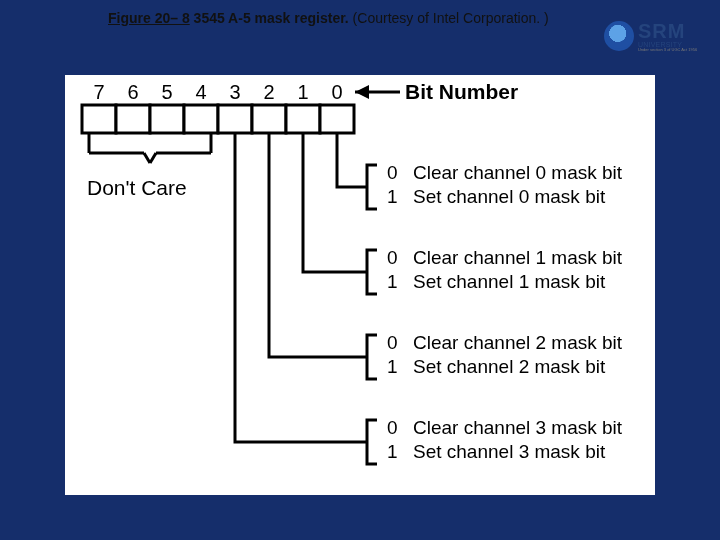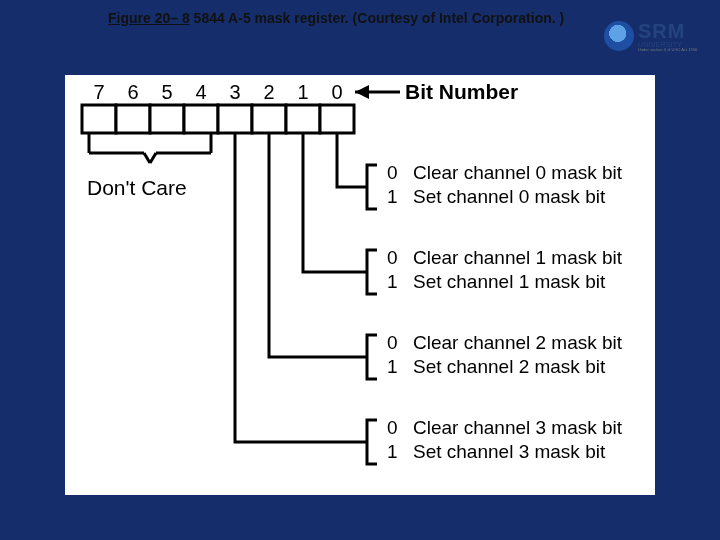--- a/index.html
+++ b/index.html
@@ -4,21 +4,21 @@
 <style>
   * { margin: 0; padding: 0; box-sizing: border-box; }
   html, body { width: 720px; height: 540px; font-family: Arial, Helvetica, sans-serif; background: #152e6b; }
   .page { width: 720px; height: 540px; position: relative; background: #152e6b; }
 
   
   .caption-row { position: absolute; top: 10px; left: 0; width: 720px; height: 46px; display: flex; align-items: flex-start; }
   .caption { margin-left: 108px; font-size: 14px; color: #111; }
   .caption .fig { font-weight: 700; text-decoration: underline; }
   .caption .desc { font-weight: 700; }
-  .caption .desc-light { font-weight: 700; }
+  .caption .desc-light { font-weight: 400; }
   .logo { position: absolute; right: 8px; top: 4px; width: 108px; height: 44px; display: flex; gap: 4px; align-items: center; }
   .logo-seal { width: 30px; height: 30px; border-radius: 50%; border: 2px solid #1f4fa3; background: radial-gradient(circle at 45% 40%, #5da2e6 0 40%, #1f4fa3 41% 100%); }
   .logo-text { display: flex; flex-direction: column; line-height: 1; }
   .logo-main { font-weight: 800; font-size: 20px; letter-spacing: 1px; color: #25447d; }
   .logo-sub { font-size: 7px; color: #25447d; letter-spacing: 0.2px; }
   .logo-micro { font-size: 4px; color: #777; }
 
   
   .diagram { position: absolute; left: 65px; top: 75px; width: 590px; height: 420px; background: #fff; }
   .diagram svg { display: block; }
@@ -27,21 +27,21 @@
   .dontcare { font: 21px Arial, sans-serif; }
   .cellval { font: 19px Arial, sans-serif; }
   .desc-text { font: 19px Arial, sans-serif; }
 </style>
 </head>
 <body>
 <div class="page">
 
 <div class="caption-row">
   <div class="caption">
-    <span class="fig">Figure 20– 8</span><span class="desc">  5844 A-5 mask register.</span><span class="desc-light"> (Courtesy of Intel Corporation. )</span>
+    <span class="fig">Figure 20– 8</span><span class="desc">  3545 A-5 mask register.</span><span class="desc-light"> (Courtesy of Intel Corporation. )</span>
   </div>
   <div class="logo">
     <div class="logo-seal"></div>
     <div class="logo-text">
       <span class="logo-main">SRM</span>
       <span class="logo-sub">UNIVERSITY</span>
       <span class="logo-micro">Under section 3 of UGC Act 1956</span>
     </div>
   </div>
 </div>

